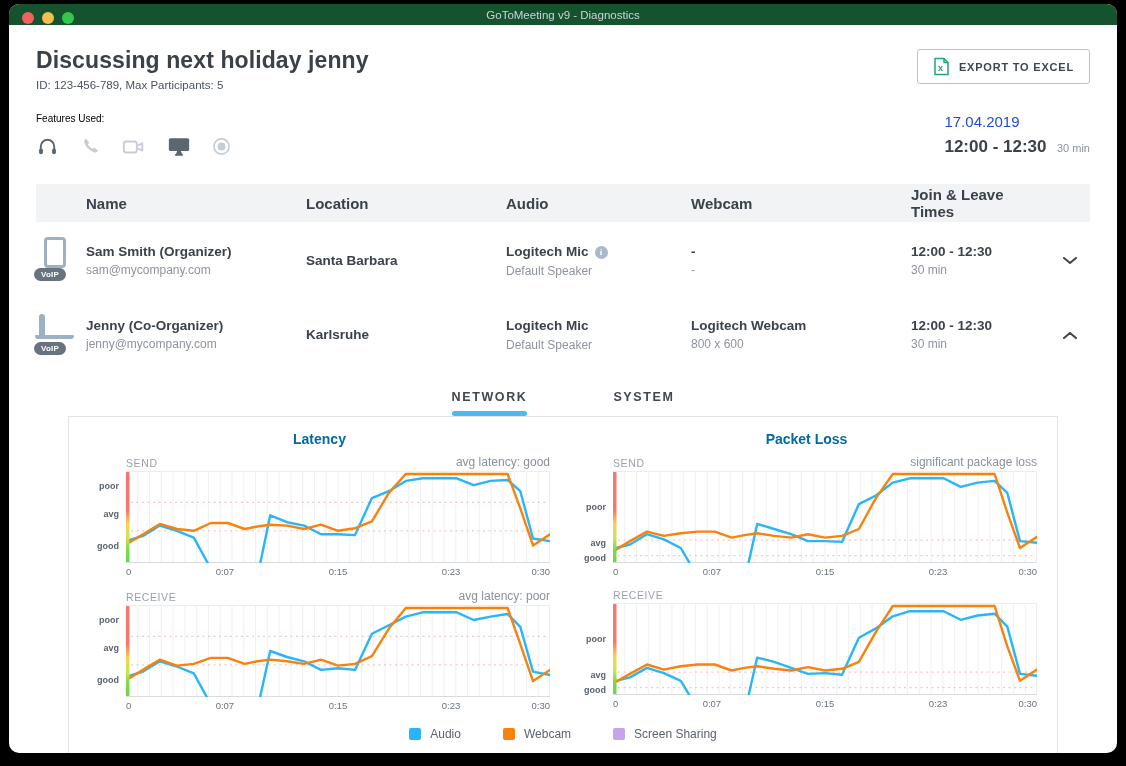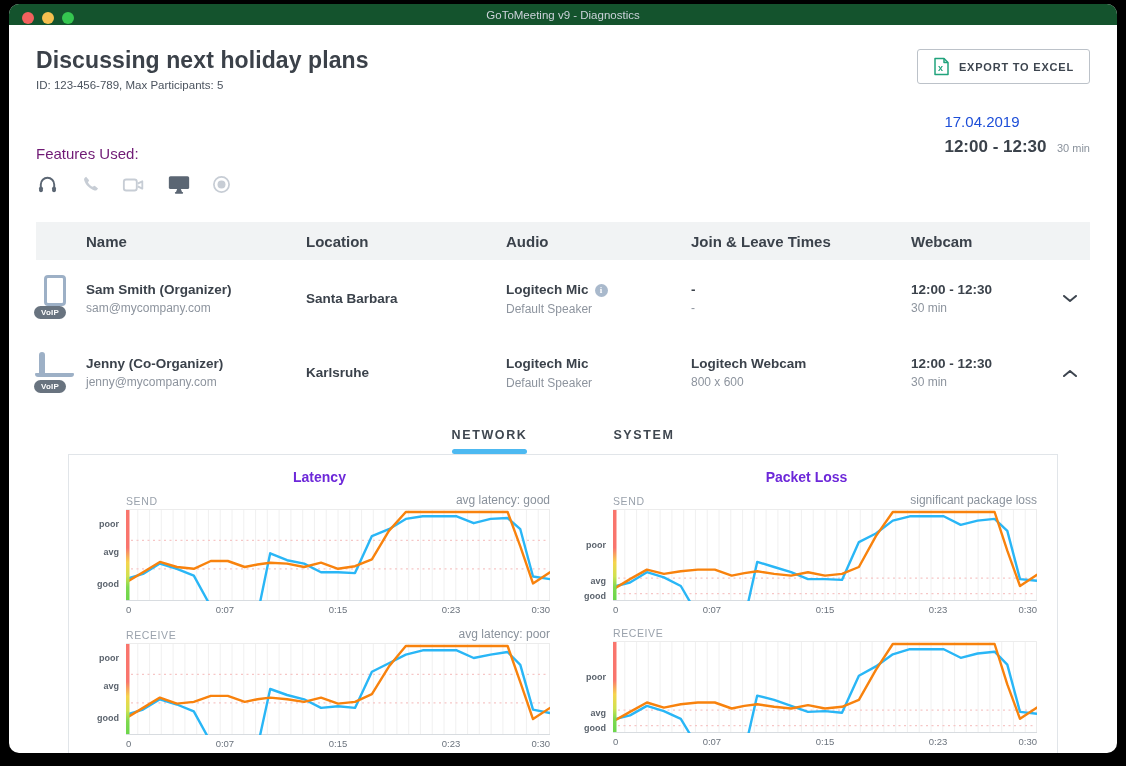--- a/index.html
+++ b/index.html
@@ -18,21 +18,21 @@
 
   
   .header-row { display:flex; justify-content:space-between; align-items:flex-start; margin-top:22px; }
   .page-title { font-size:23px; font-weight:700; color:#3b4149; letter-spacing:.1px; }
   .page-subtitle { font-size:11.5px; color:#4b535e; margin-top:5px; }
   .export-btn { display:flex; align-items:center; gap:9px; border:1px solid #bcc2c9; border-radius:3px; background:#fff; padding:7px 15px; cursor:pointer; margin-top:2px; }
   .export-btn span { font-size:11px; font-weight:700; letter-spacing:.8px; color:#3d454f; }
 
   
   .meta-row { display:flex; justify-content:space-between; margin-top:22px; }
-  .features-label { font-size:15px; color:#701a75;margin-top:32px; }
+  .features-label { font-size:10px; color:#000000; }
   .feat-icons { display:flex; gap:21px; margin-top:11px; align-items:center; }
   .feat { color:#c7cdd5; display:inline-flex; }
   .feat.active { color:#5b6673; }
   .when { text-align:left; }
   .when .date { font-size:15px; color:#1d4ed8; }
   .when .time-line { margin-top:7px; }
   .when .time { font-size:17px; font-weight:700; color:#3b424b; }
   .when .dur { font-size:11px; color:#8a929c; margin-left:6px; }
 
   
@@ -57,21 +57,21 @@
   
   .tabs { display:flex; justify-content:center; gap:58px; margin-top:16px; }
   .tab { font-size:12.5px; font-weight:700; letter-spacing:1.6px; color:#3f4750; padding:4px 14px 0; cursor:pointer; }
   .tab .underline { height:5px; border-radius:3px; margin-top:7px; background:transparent; }
   .tab.active .underline { background:#4db9f1; }
 
   
   .chart-panel { width:990px; margin:0 auto; margin-top:0px; border:1px solid #e1e5e9; background:#fff; padding:14px 20px 10px; }
   .chart-cols { display:flex; gap:26px; }
   .chart-col { width:461px; }
-  .chart-group-title { text-align:center; font-size:14px; font-weight:700; color:#6d28d9; margin-bottom:8px; }
+  .chart-group-title { text-align:center; font-size:14px; font-weight:700; color:#0369a1; margin-bottom:8px; }
   .chart-block { margin-bottom:4px; }
   .chart-block + .chart-block { margin-top:12px; }
   .chart-head { display:flex; justify-content:space-between; align-items:flex-end; margin-bottom:2px; }
   .dir-label { font-size:10.5px; color:#9aa2ac; letter-spacing:.6px; margin-left:37px; }
   .chart-note { font-size:12px; color:#8a929c; }
   .chart-body { display:flex; }
   .ylab { width:37px; position:relative; }
   .ylabel { position:absolute; right:7px; transform:translateY(50%); font-size:9px; font-weight:700; color:#5c646e; }
   .plot { flex:1; height:92px; position:relative; }
   .xticks { position:relative; height:14px; margin-left:37px; }
@@ -95,21 +95,21 @@
       <span class="light yellow"></span>
       <span class="light green"></span>
     </div>
     <span class="titletext">GoToMeeting v9 - Diagnostics</span>
   </div>
 
   <div class="content">
 
     <div class="header-row">
       <div>
-        <div class="page-title">Discussing next holiday plans</div>
+        <div class="page-title">Discussing next holiday jenny</div>
         <div class="page-subtitle">ID: 123-456-789, Max Participants: 5</div>
       </div>
       <button class="export-btn">
         <span class="xlicon" style="display:inline-flex;">
           <svg width="17" height="19" viewBox="0 0 17 19">
               <path d="M2 1.5h9l4 4v12H2z" fill="none" stroke="#21a37c" stroke-width="1.5" stroke-linejoin="round"></path>
               <path d="M11 1.5v4h4" fill="none" stroke="#21a37c" stroke-width="1.5" stroke-linejoin="round"></path>
               <text x="5" y="13.5" fill="#21a37c" font-size="9" font-weight="bold" font-family="Liberation Sans, sans-serif">x</text>
             </svg>
         </span>
@@ -162,22 +162,22 @@
         </div>
       </div>
     </div>
 
     <div class="ptable">
       <div class="trow thead">
         <div></div>
         <div class="th">Name</div>
         <div class="th">Location</div>
         <div class="th">Audio</div>
+        <div class="th">Webcam</div>
         <div class="th">Join &amp; Leave Times</div>
-        <div class="th">Webcam</div>
         <div></div>
       </div>
 
       <div class="trow prow">
         <div class="devcell">
           <span class="dev-tablet"></span>
           <span class="voip-badge">VoIP</span>
         </div>
         <div>
           <div class="cell-main">Sam Smith (Organizer)</div>

